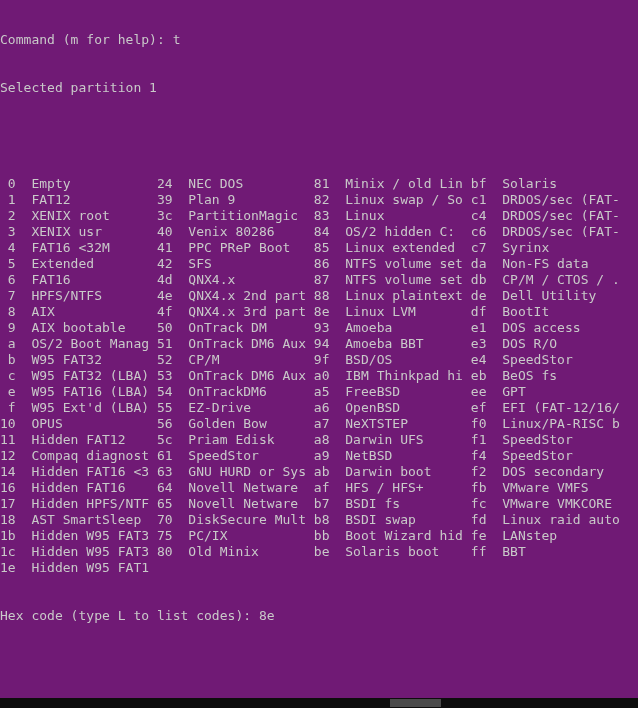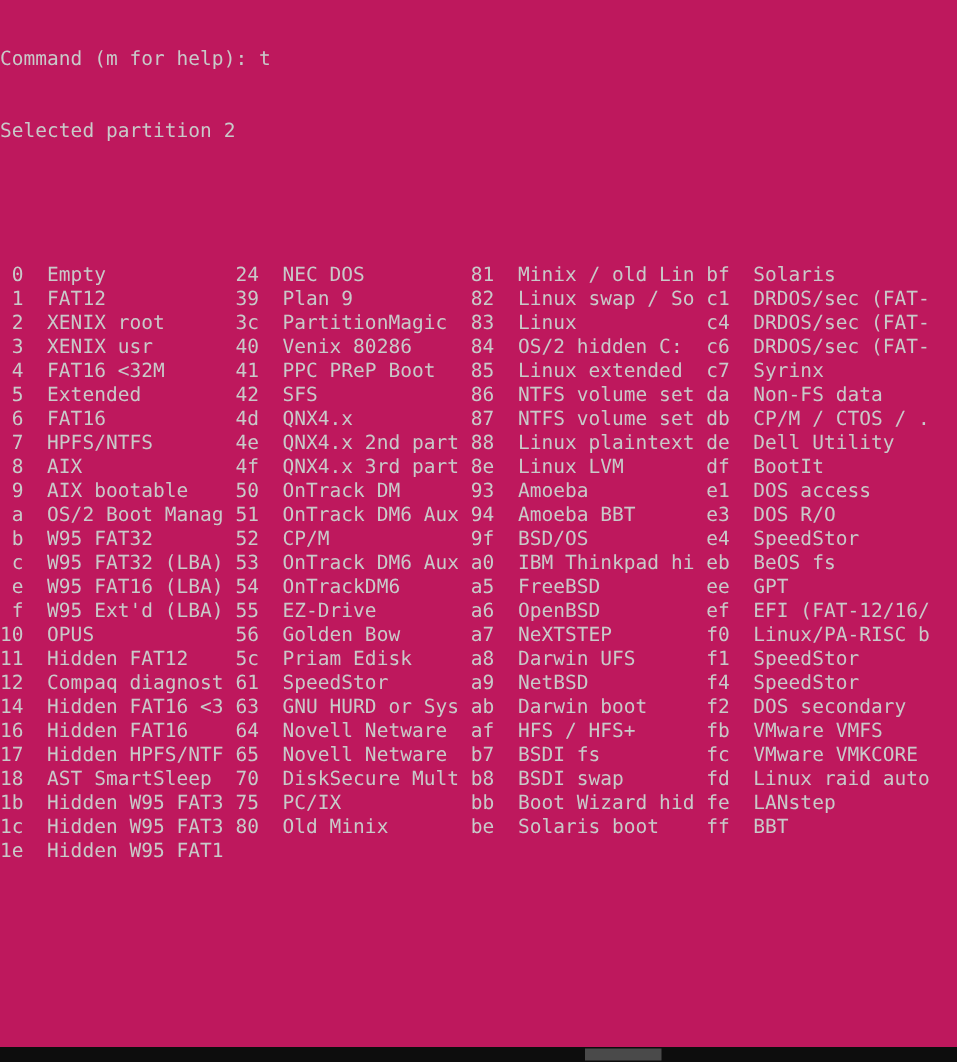--- a/index.html
+++ b/index.html
@@ -13,21 +13,21 @@
     overflow: hidden;
     position: relative;
     font-family: "DejaVu Sans Mono", "Liberation Mono", monospace;
   }
   #terminal {
     position: absolute;
     left: 0;
     top: 0;
     width: 638px;
     height: 698px;
-    background: #be185d;
+    background: #701a75;
     color: #c9c9c9;
     font-family: "DejaVu Sans Mono", "Liberation Mono", monospace;
     font-size: 13px;
     line-height: 16px;
     overflow: hidden;
     white-space: pre;
     padding: 0;
   }
   .line {
     height: 16px;
@@ -52,23 +52,24 @@
     width: 51px;
     height: 8px;
     background: #4a4a4a;
   }
 </style>
 </head>
 <body>
 
 <div id="terminal">
   <div class="line">Command (m for help): t</div>
-  <div class="line">Selected partition 2</div>
+  <div class="line">Selected partition 1</div>
   <div class="blank"></div>
   <div id="type-table"><div class="line"> 0  Empty           24  NEC DOS         81  Minix / old Lin bf  Solaris</div><div class="line"> 1  FAT12           39  Plan 9          82  Linux swap / So c1  DRDOS/sec (FAT-</div><div class="line"> 2  XENIX root      3c  PartitionMagic  83  Linux           c4  DRDOS/sec (FAT-</div><div class="line"> 3  XENIX usr       40  Venix 80286     84  OS/2 hidden C:  c6  DRDOS/sec (FAT-</div><div class="line"> 4  FAT16 &lt;32M      41  PPC PReP Boot   85  Linux extended  c7  Syrinx</div><div class="line"> 5  Extended        42  SFS             86  NTFS volume set da  Non-FS data</div><div class="line"> 6  FAT16           4d  QNX4.x          87  NTFS volume set db  CP/M / CTOS / .</div><div class="line"> 7  HPFS/NTFS       4e  QNX4.x 2nd part 88  Linux plaintext de  Dell Utility</div><div class="line"> 8  AIX             4f  QNX4.x 3rd part 8e  Linux LVM       df  BootIt</div><div class="line"> 9  AIX bootable    50  OnTrack DM      93  Amoeba          e1  DOS access</div><div class="line"> a  OS/2 Boot Manag 51  OnTrack DM6 Aux 94  Amoeba BBT      e3  DOS R/O</div><div class="line"> b  W95 FAT32       52  CP/M            9f  BSD/OS          e4  SpeedStor</div><div class="line"> c  W95 FAT32 (LBA) 53  OnTrack DM6 Aux a0  IBM Thinkpad hi eb  BeOS fs</div><div class="line"> e  W95 FAT16 (LBA) 54  OnTrackDM6      a5  FreeBSD         ee  GPT</div><div class="line"> f  W95 Ext'd (LBA) 55  EZ-Drive        a6  OpenBSD         ef  EFI (FAT-12/16/</div><div class="line">10  OPUS            56  Golden Bow      a7  NeXTSTEP        f0  Linux/PA-RISC b</div><div class="line">11  Hidden FAT12    5c  Priam Edisk     a8  Darwin UFS      f1  SpeedStor</div><div class="line">12  Compaq diagnost 61  SpeedStor       a9  NetBSD          f4  SpeedStor</div><div class="line">14  Hidden FAT16 &lt;3 63  GNU HURD or Sys ab  Darwin boot     f2  DOS secondary</div><div class="line">16  Hidden FAT16    64  Novell Netware  af  HFS / HFS+      fb  VMware VMFS</div><div class="line">17  Hidden HPFS/NTF 65  Novell Netware  b7  BSDI fs         fc  VMware VMKCORE</div><div class="line">18  AST SmartSleep  70  DiskSecure Mult b8  BSDI swap       fd  Linux raid auto</div><div class="line">1b  Hidden W95 FAT3 75  PC/IX           bb  Boot Wizard hid fe  LANstep</div><div class="line">1c  Hidden W95 FAT3 80  Old Minix       be  Solaris boot    ff  BBT</div><div class="line">1e  Hidden W95 FAT1</div></div>
+  <div class="line">Hex code (type L to list codes): 8e</div>
   
   
   
   
   
   
   
   
   
   

